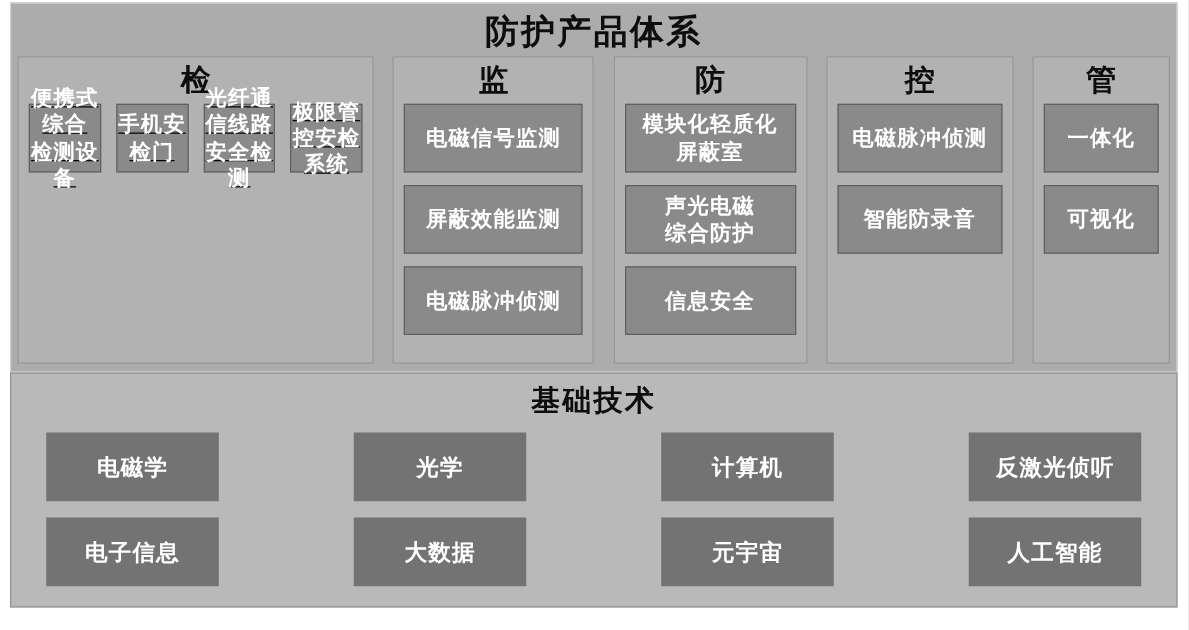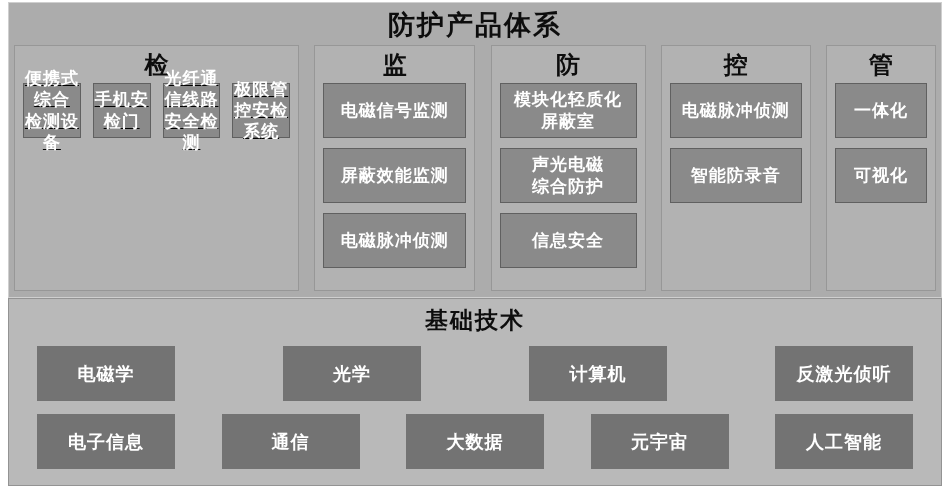--- a/index.html
+++ b/index.html
@@ -131,20 +131,19 @@
   <div class="bottom-panel">
     <div class="bottom-title">基础技术</div>
     <div class="base-row">
       <div class="bbox">电磁学</div>
       <div class="bbox">光学</div>
       <div class="bbox">计算机</div>
       <div class="bbox">反激光侦听</div>
     </div>
     <div class="base-row">
       <div class="bbox">电子信息</div>
-      <div class="bbox">通信</div>
       <div class="bbox">大数据</div>
       <div class="bbox">元宇宙</div>
       <div class="bbox">人工智能</div>
     </div>
   </div>
 
 </div>
 
 </body></html>

